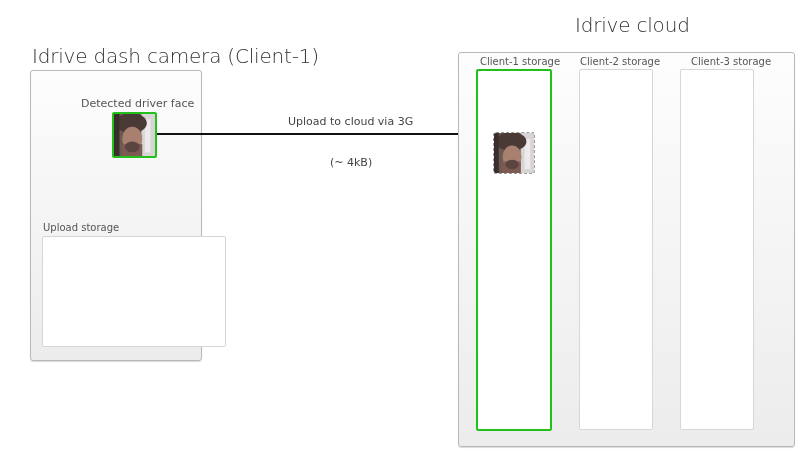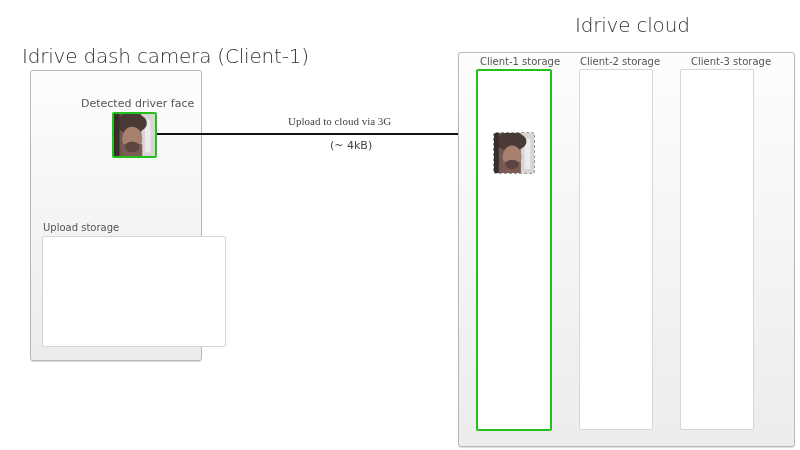--- a/index.html
+++ b/index.html
@@ -39,43 +39,43 @@
     .arrow-head {
       position: absolute; width: 0; height: 0;
       border-top: 4px solid transparent; border-bottom: 4px solid transparent;
       border-left: 8px solid #111;
     }
     .small-text { position: absolute; font-size: 11px; color: #444; white-space: nowrap; }
   </style>
 </head>
 <body>
 
-<div class="title" style="left:22px; top:44px;text-align:right;">Idrive dash camera (Client-1)</div>
+<div class="title" style="left:32px; top:44px;text-align:right;">Idrive dash camera (Client-1)</div>
 <div class="panel" style="left:30px; top:70px; width:172px; height:291px;">
   <div class="label" style="left:50px; top:26px; font-size:11px;">Detected driver face</div>
   <div class="face" style="left:81px; top:41px; width:45px; height:46px; border:2px solid #22c11a; border-radius:2px;">
     <svg viewBox="0 0 45 46" preserveAspectRatio="none">
       <rect width="45" height="46" fill="#6b5a52"></rect>
       <rect x="30" y="0" width="15" height="46" fill="#d8d4d6"></rect>
       <rect x="34" y="6" width="6" height="36" fill="#eceaec"></rect>
       <ellipse cx="19" cy="10" rx="17" ry="11" fill="#4a3a36"></ellipse>
       <ellipse cx="20" cy="27" rx="11" ry="13" fill="#a88070"></ellipse>
       <rect x="9" y="33" width="22" height="13" fill="#7d5a52"></rect>
       <ellipse cx="20" cy="36" rx="8" ry="6" fill="#5a4540"></ellipse>
       <rect x="0" y="0" width="6" height="46" fill="#3a2e2c"></rect>
     </svg>
   </div>
   <div class="label" style="left:12px; top:151px;">Upload storage</div>
   <div class="slot" style="left:11px; top:165px; width:184px; height:111px;"></div>
 </div>
 
 <div class="arrow-line" style="left:157px; top:133px; width:310px;"></div>
 <div class="arrow-head" style="left:466px; top:130px;"></div>
-<div class="small-text" style="left:288px; top:115px;font-family:Liberation Serif, serif;">Upload to cloud via 3G</div>
-<div class="small-text" style="left:330px; top:139px;">(~ 4kB)</div>
+<div class="small-text" style="left:288px; top:115px;">Upload to cloud via 3G</div>
+<div class="small-text" style="left:330px; top:156px;">(~ 4kB)</div>
 
 <div class="title" style="left:575px; top:13px;">Idrive cloud</div>
 <div class="panel" style="left:458px; top:52px; width:337px; height:395px;">
   <div class="label" style="left:21px; top:3px;">Client-1 storage</div>
   <div class="slot active" style="left:17px; top:16px; width:76px; height:362px;">
     <div class="face" style="left:15px; top:61px; width:42px; height:42px; border:1px dashed #999; border-radius:3px;">
       <svg viewBox="0 0 42 42" preserveAspectRatio="none">
         <rect width="42" height="42" fill="#6b5a52"></rect>
         <rect x="28" y="0" width="14" height="42" fill="#d8d4d6"></rect>
         <rect x="32" y="6" width="6" height="32" fill="#eceaec"></rect>

